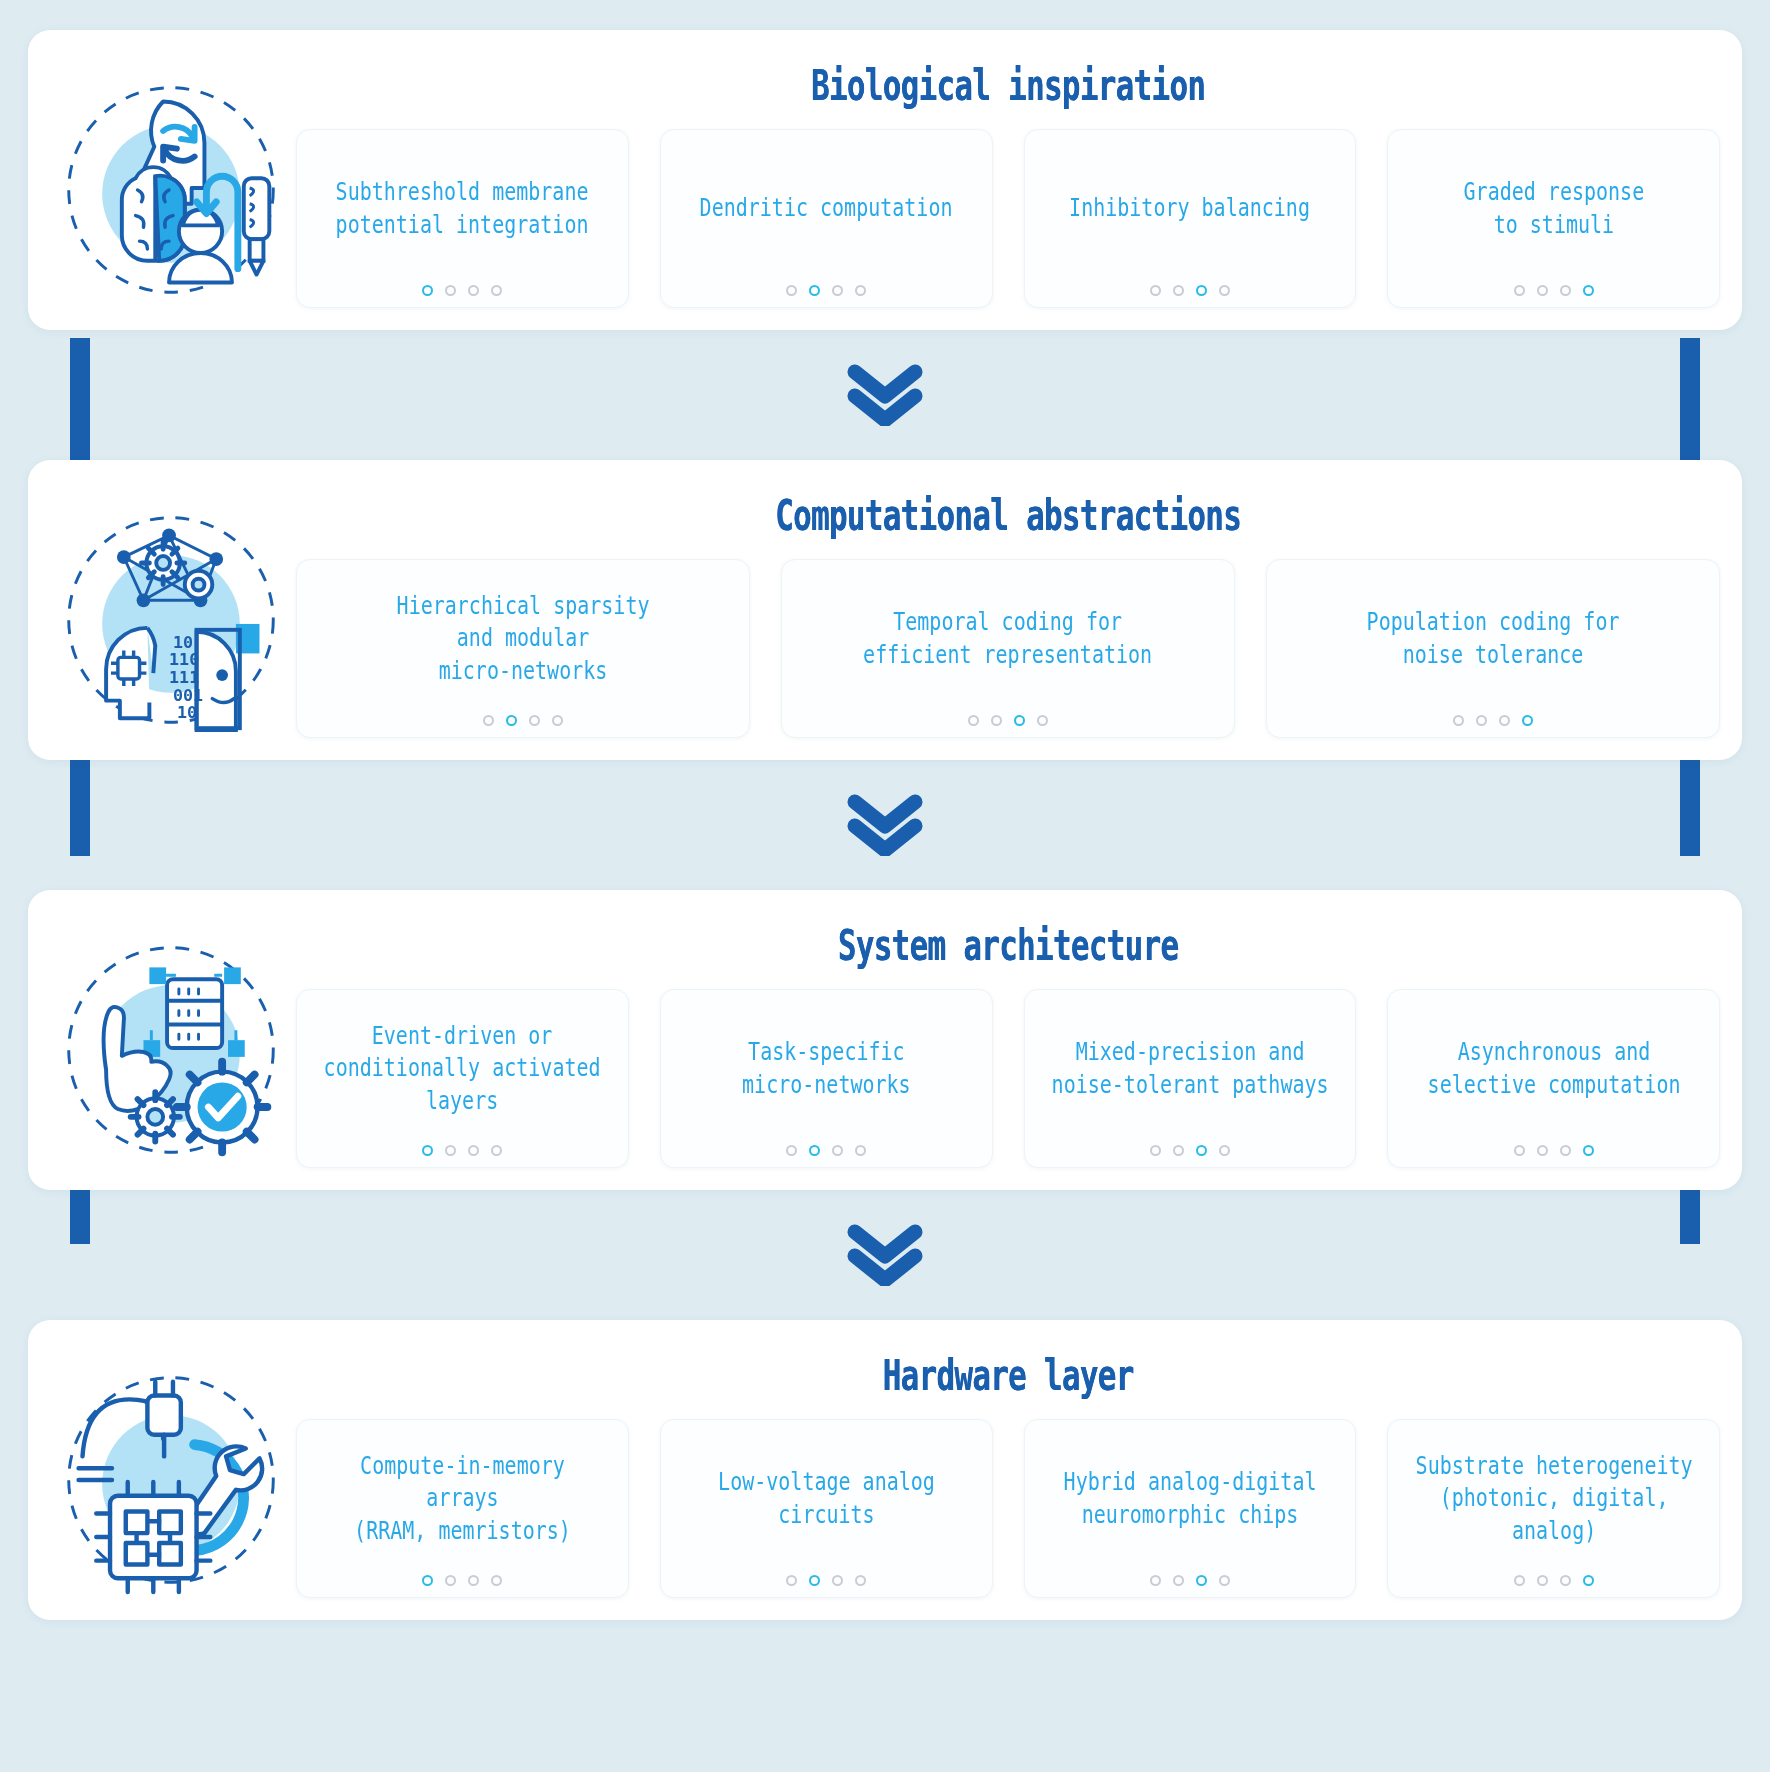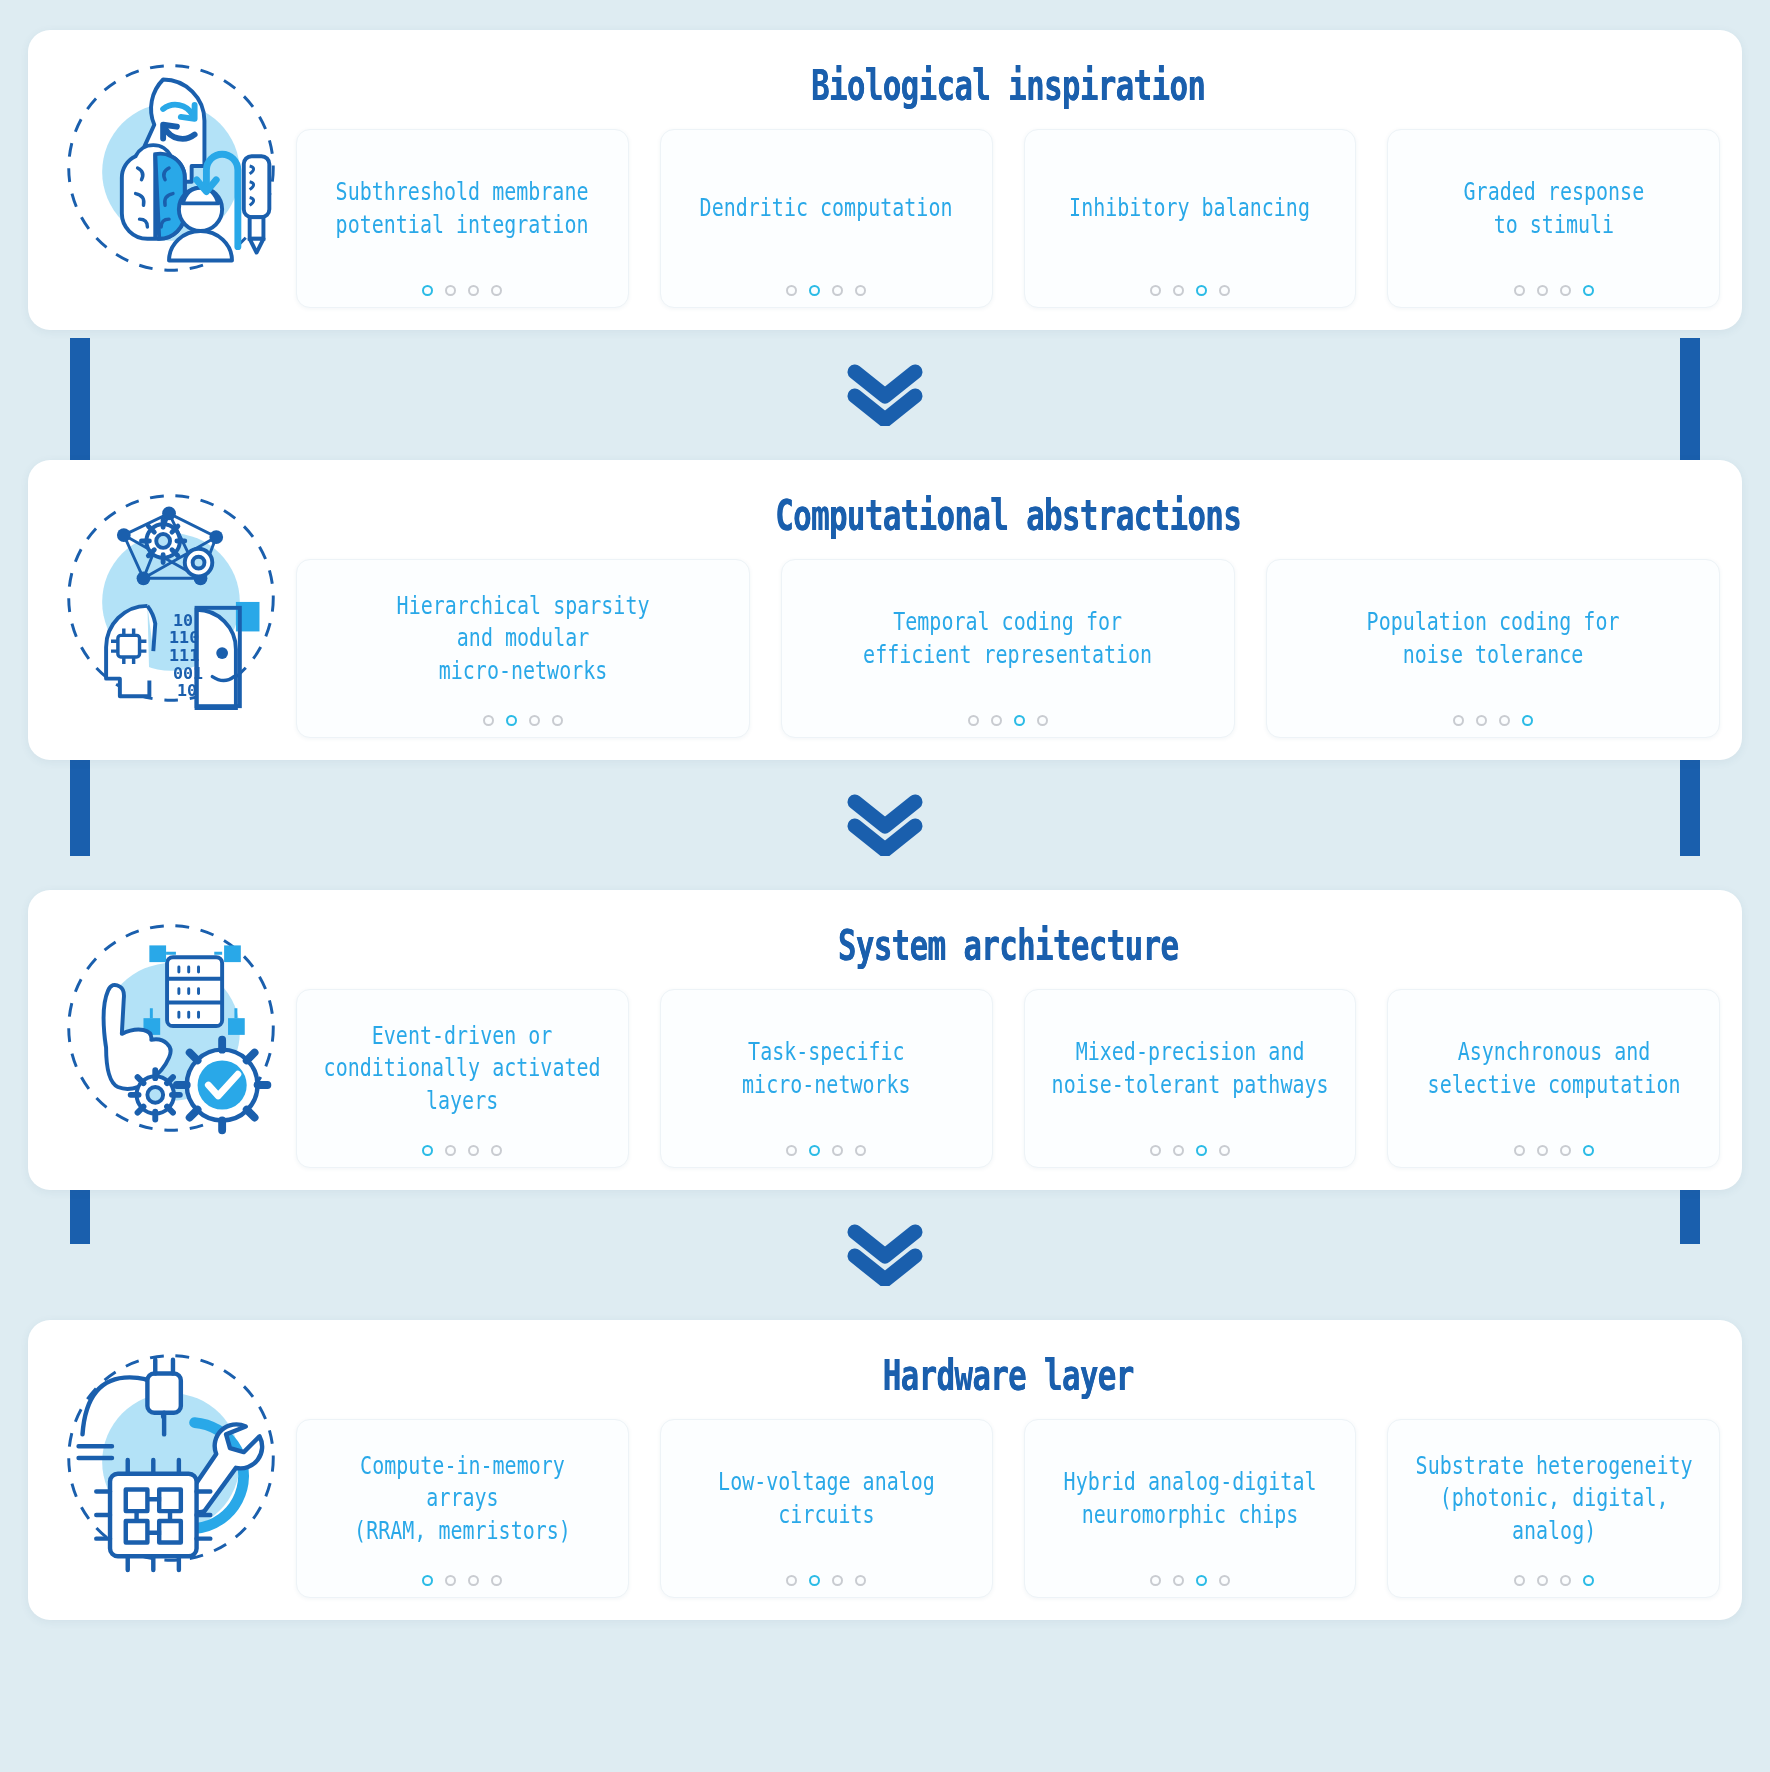--- a/index.html
+++ b/index.html
@@ -43,21 +43,21 @@
     box-shadow: 0 2px 10px rgba(40,80,120,0.07);
     display: flex;
     align-items: stretch;
     padding: 16px 22px 18px 18px;
     min-height: 300px;
   }
 
   .sec-icon {
     flex: 0 0 250px;
     display: flex;
-    align-items: flex-start;
+    align-items: flex-end;
     justify-content: center;
     padding: 4px;
   }
   .sec-icon svg { display: block; }
 
   .sec-body {
     flex: 1 1 auto;
     display: flex;
     flex-direction: column;
     min-width: 0;

